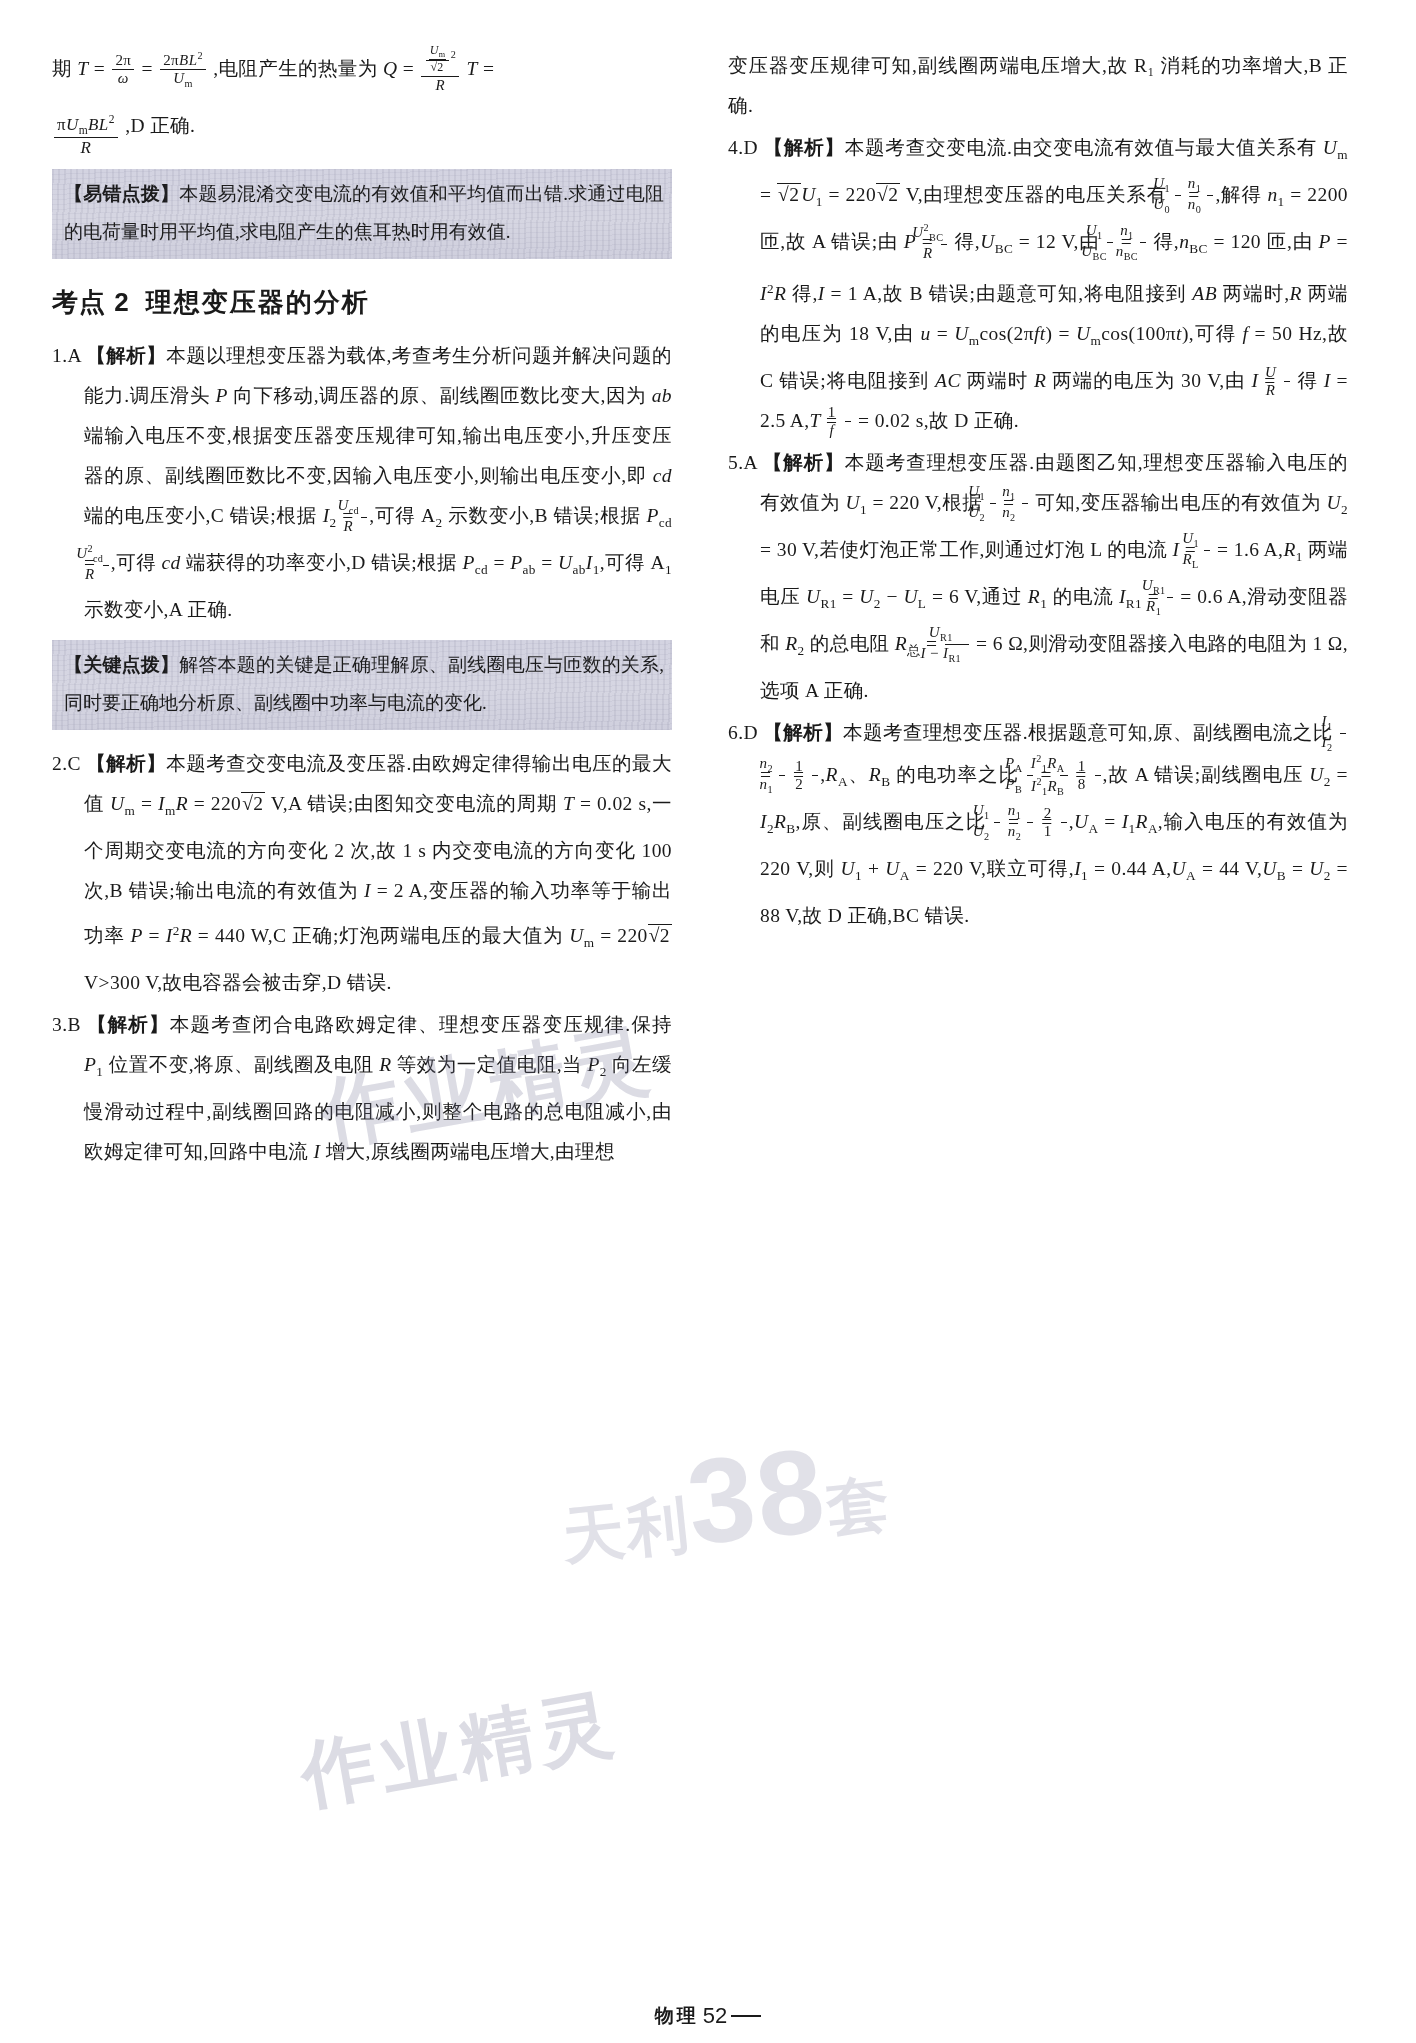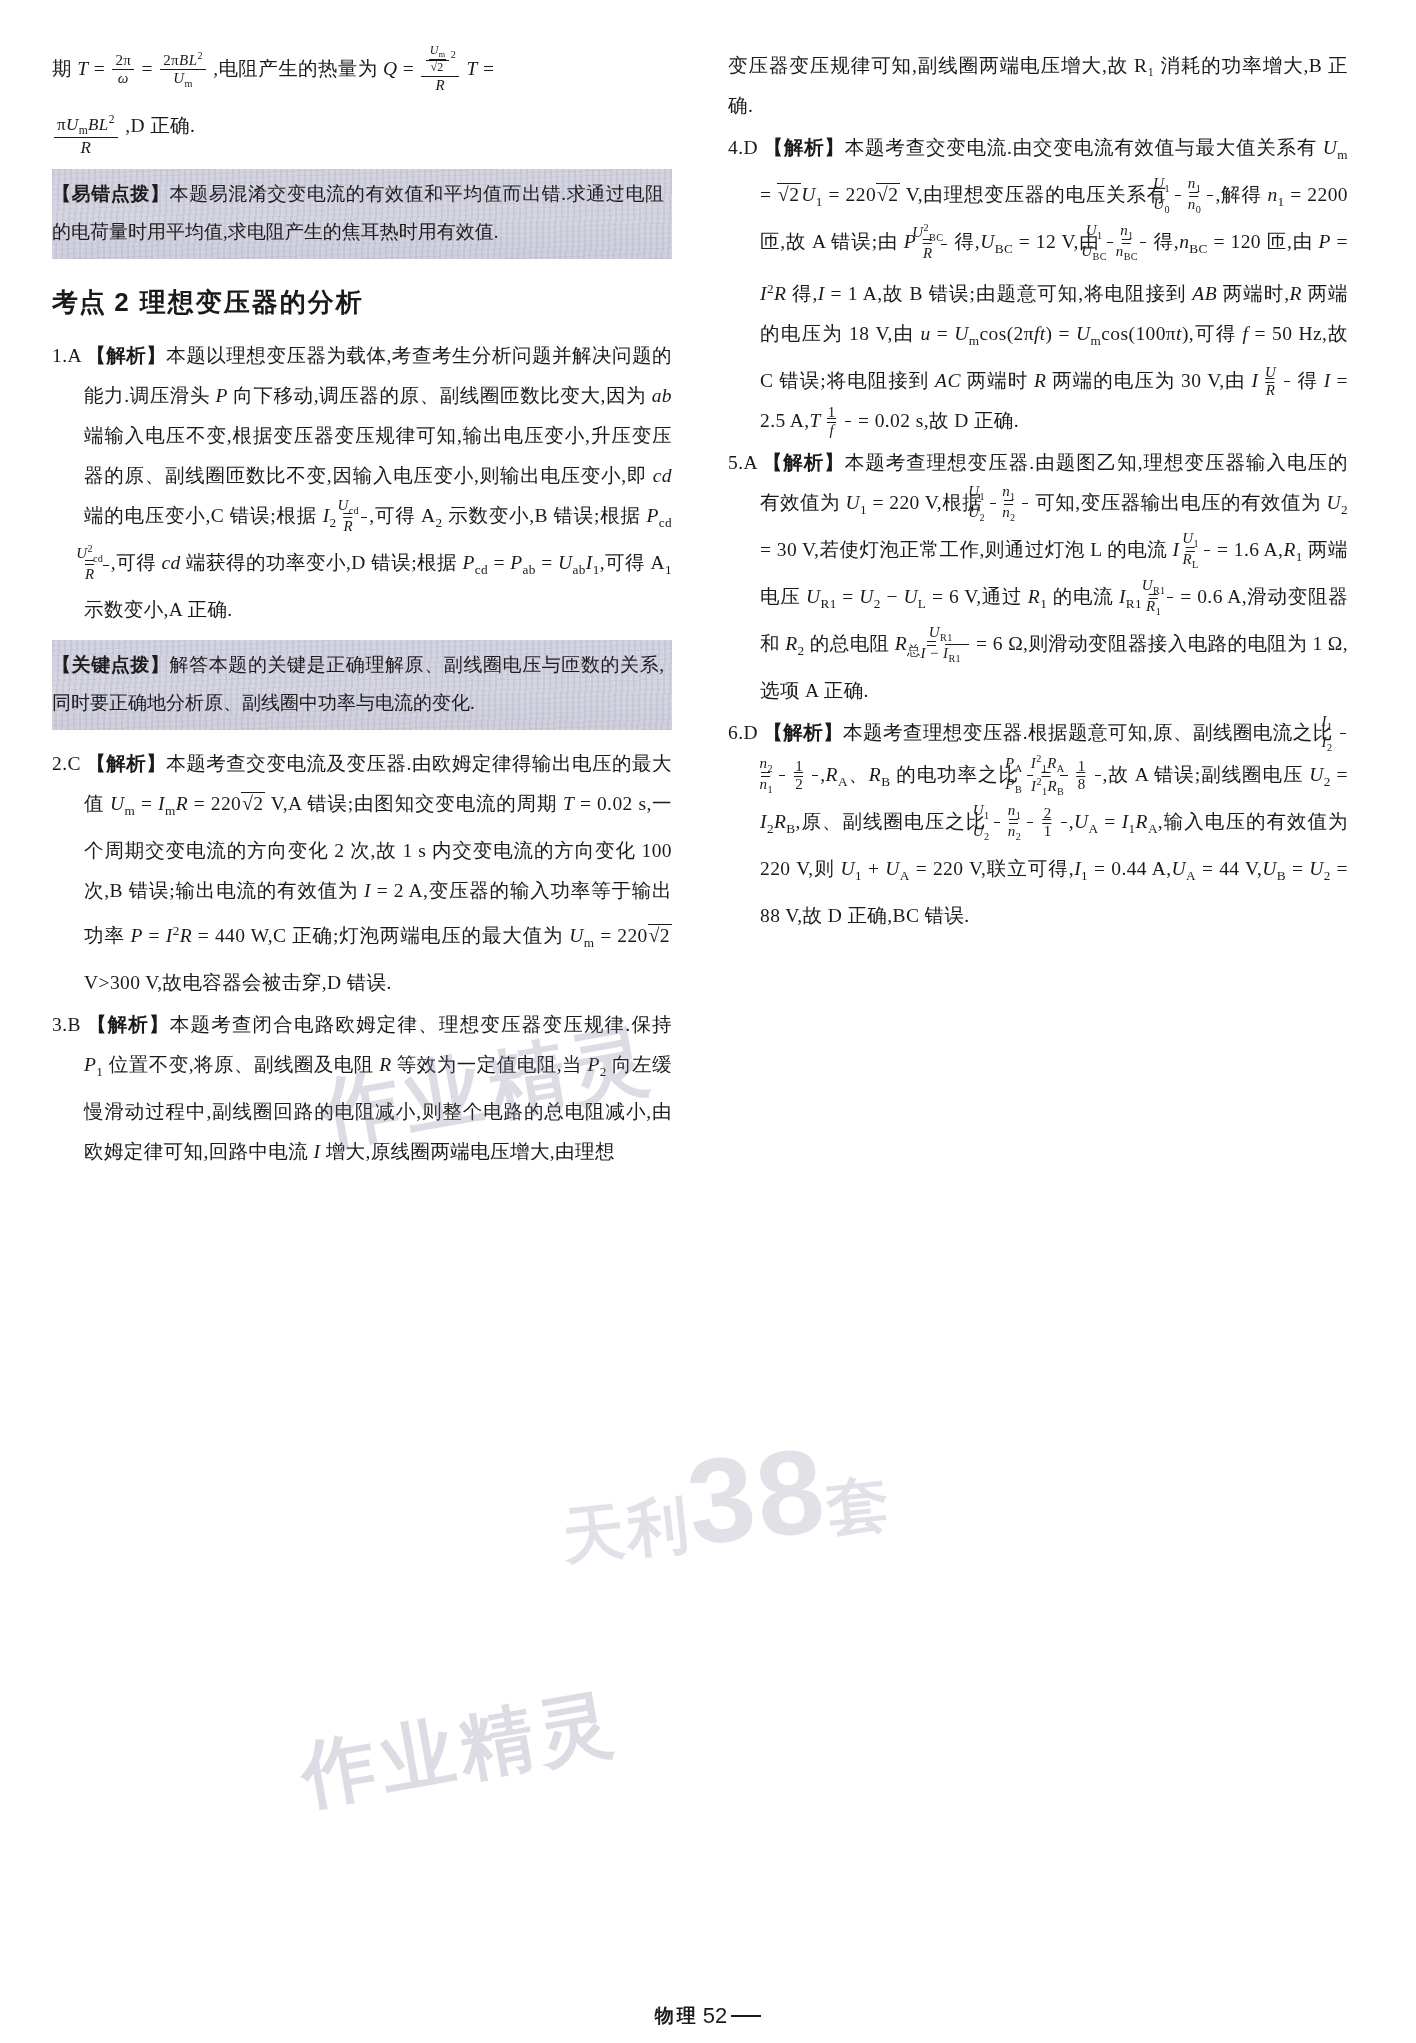--- a/index.html
+++ b/index.html
@@ -77,21 +77,21 @@
     font-size: 0.68em;
     vertical-align: sub;
   }
   .sqrt {
     border-top: 1px solid #1a1a1a;
     padding: 0 2px 0 1px;
   }
   
   .hlbox {
     background: #d8d8e4;
-    padding: 6px 8px 8px 0;
+    padding: 6px 8px 8px 12px;
     margin: 10px 0 14px 0;
     font-size: 19px;
     line-height: 38px;
     text-align: justify;
     position: relative;
     box-shadow: 0 0 0 0 transparent;
   }
   .hlbox.smudge {
     background: linear-gradient(180deg, #d3d3e1 0%, #d6d6e2 55%, #cfcfdd 100%);
   }
@@ -104,21 +104,21 @@
     pointer-events: none;
     opacity: .55;
     background-image:
       repeating-linear-gradient(92deg, rgba(90,90,120,.17) 0 2px, rgba(255,255,255,0) 2px 6px),
       repeating-linear-gradient(178deg, rgba(70,70,110,.10) 0 1px, rgba(255,255,255,0) 1px 5px);
   }
   
   .section-head {
     display: flex;
     align-items: center;
-    gap: 10px;
+    gap: 16px;
     margin: 26px 0 16px 0;
   }
   .section-head .kd {
     font-family: "Liberation Sans", sans-serif;
     font-weight: bold;
     font-size: 26px;
     letter-spacing: 1px;
   }
   .section-head .title {
     font-family: Liberation Mono, monospace;

